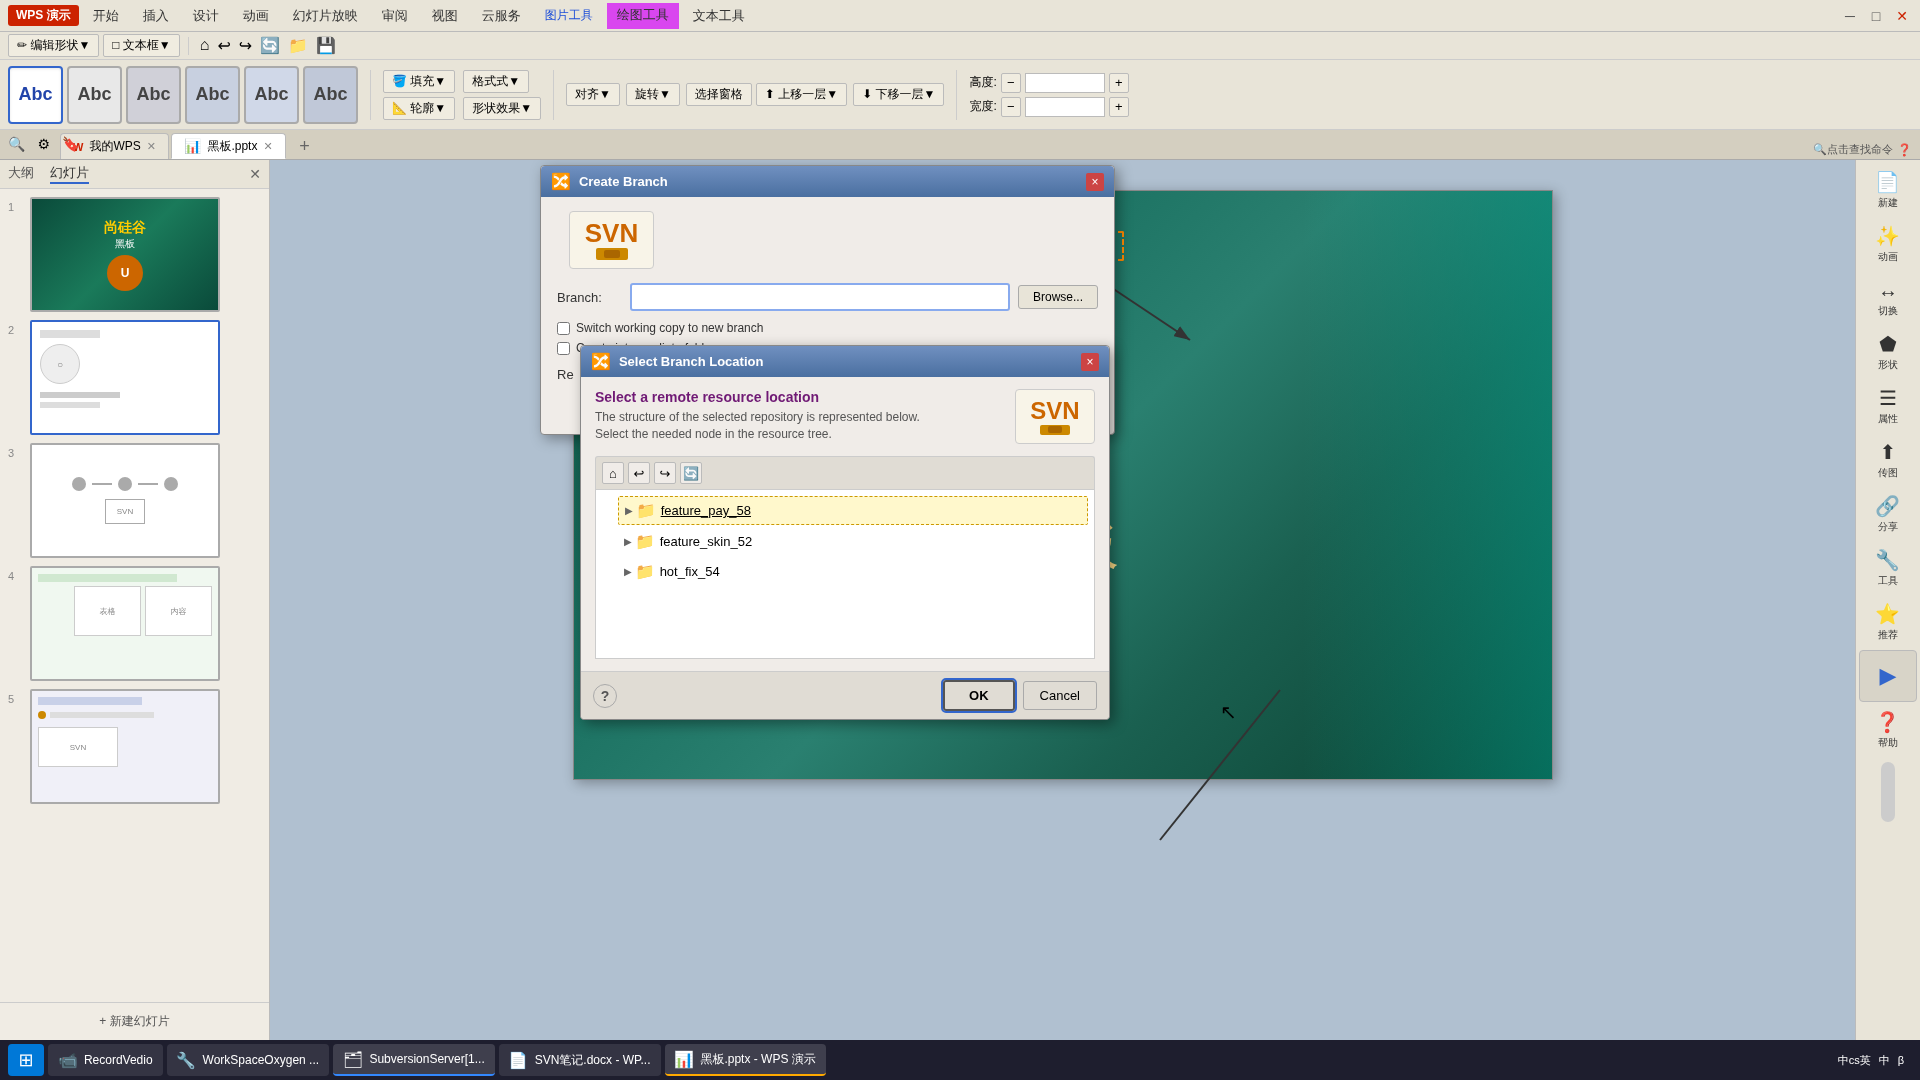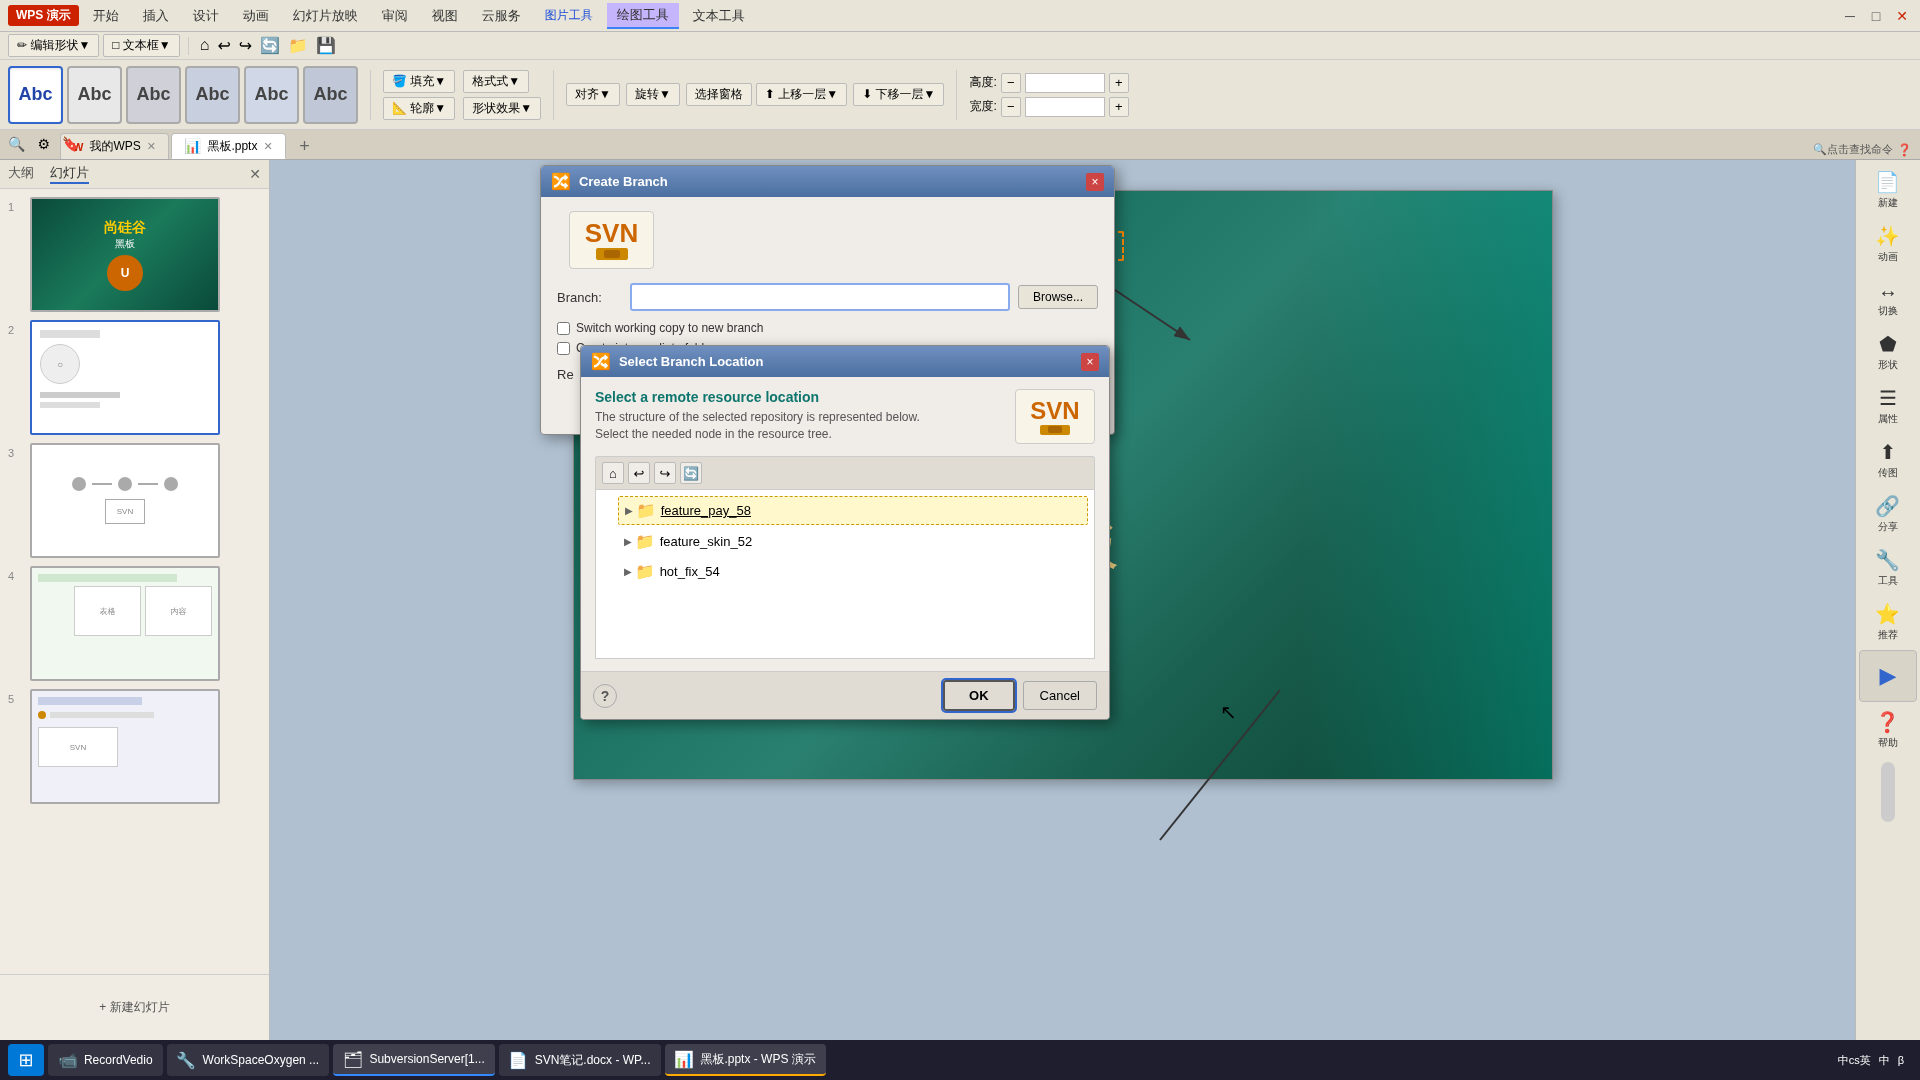--- a/index.html
+++ b/index.html
@@ -12,21 +12,21 @@
   <div style="background:#cc2200; color:white; padding:2px 8px; font-size:12px; font-weight:bold; border-radius:3px; cursor:pointer;">WPS 演示</div>
   <div style="padding:3px 10px; font-size:13px; color:#333; cursor:pointer; border-radius:3px;">开始</div>
   <div style="padding:3px 10px; font-size:13px; color:#333; cursor:pointer;">插入</div>
   <div style="padding:3px 10px; font-size:13px; color:#333; cursor:pointer;">设计</div>
   <div style="padding:3px 10px; font-size:13px; color:#333; cursor:pointer;">动画</div>
   <div style="padding:3px 10px; font-size:13px; color:#333; cursor:pointer;">幻灯片放映</div>
   <div style="padding:3px 10px; font-size:13px; color:#333; cursor:pointer;">审阅</div>
   <div style="padding:3px 10px; font-size:13px; color:#333; cursor:pointer;">视图</div>
   <div style="padding:3px 10px; font-size:13px; color:#333; cursor:pointer;">云服务</div>
   <div style="padding:3px 10px; font-size:12px; color:#1d4ed8; cursor:pointer;">图片工具</div>
-  <div style="padding:3px 10px; font-size:13px; color:#333; cursor:pointer; background:#c4b5fd; border-bottom:2px solid #3b82f6;">绘图工具</div>
+  <div style="padding:3px 10px; font-size:13px; color:#333; cursor:pointer; background:#d946ef; border-bottom:2px solid #d946ef;">绘图工具</div>
   <div style="padding:3px 10px; font-size:13px; color:#333; cursor:pointer;">文本工具</div>
   <div style="margin-left:auto; display:flex; align-items:center; gap:6px;">
     <div style="width:20px; height:20px; display:flex; align-items:center; justify-content:center; cursor:pointer; font-size:14px; color:#555;">─</div>
     <div style="width:20px; height:20px; display:flex; align-items:center; justify-content:center; cursor:pointer; font-size:14px; color:#555;">□</div>
     <div style="width:20px; height:20px; display:flex; align-items:center; justify-content:center; cursor:pointer; font-size:14px; color:#cc2200;">✕</div>
   </div>
 </div>
 
 <div style="background:#e8e4d8; padding:3px 8px; display:flex; align-items:center; gap:4px; border-bottom:1px solid #ccc; height:28px;">
   <div style="padding:2px 8px; font-size:12px; background:#f0ece0; border:1px solid #bbb; border-radius:2px; cursor:pointer;">✏ 编辑形状▼</div>
@@ -180,21 +180,21 @@
             <div style="width:8px; height:8px; border-radius:50%; background:#cc8800;"></div>
             <div style="width:60%; height:6px; background:#ddd;"></div>
           </div>
           <div style="width:80px; height:40px; border:1px solid #ccc; margin-top:8px; background:white; display:flex; align-items:center; justify-content:center;">
             <span style="font-size:8px; color:#888;">SVN</span>
           </div>
         </div>
       </div>
     </div>
 
-    <div style="text-align:center; padding:24px; border-top:1px solid #ccc; cursor:pointer; font-size:12px; color:#555;">
+    <div style="text-align:center; padding:10px; border-top:1px solid #ccc; cursor:pointer; font-size:12px; color:#555;">
       <span>+</span> 新建幻灯片
     </div>
   </div>
 
   <div style="flex:1; background:#b0c0d0; display:flex; align-items:flex-start; justify-content:center; padding:30px 20px; position:relative; overflow:hidden;">
 
     <div style="width:980px; height:590px; background:white; border:1px solid #888; box-shadow:3px 3px 12px rgba(0,0,0,0.3); position:relative; overflow:hidden;">
 
       <div style="position:absolute; top:0; left:0; width:100%; height:100%; background:linear-gradient(135deg, #0d5040 0%, #1a7060 30%, #2a8070 50%, #1a6050 70%, #0a4030 100%); display:flex; align-items:center; justify-content:center;">
 
@@ -279,21 +279,21 @@
       <div style="background:linear-gradient(to bottom, #7090c0, #4a6fa0); color:white; padding:6px 10px; display:flex; align-items:center; gap:8px; border-radius:4px 4px 0 0;">
         <span style="font-size:16px;">🔀</span>
         <span style="font-size:13px; font-weight:bold;">Select Branch Location</span>
         <div style="margin-left:auto; width:18px; height:18px; background:#cc4444; border-radius:2px; display:flex; align-items:center; justify-content:center; color:white; font-size:12px; cursor:pointer;">×</div>
       </div>
 
       <div style="padding:12px 14px;">
 
         <div style="display:flex; align-items:flex-start; justify-content:space-between; margin-bottom:12px;">
           <div>
-            <div style="font-size:14px; font-weight:bold; color:#0f766e; margin-bottom:4px;">Select a remote resource location</div>
+            <div style="font-size:14px; font-weight:bold; color:#701a75; margin-bottom:4px;">Select a remote resource location</div>
             <div style="font-size:12px; color:#555; max-width:350px; line-height:1.4;">The structure of the selected repository is represented below. Select the needed node in the resource tree.</div>
           </div>
           <div style="width:80px; height:55px; background:#f8f4e8; border:1px solid #ccc; border-radius:4px; display:flex; flex-direction:column; align-items:center; justify-content:center; margin-left:12px;">
             <div style="font-size:24px; font-weight:bold; color:#cc6600; line-height:1;">SVN</div>
             <div style="width:30px; height:10px; background:#cc8800; border-radius:2px; margin-top:2px; display:flex; align-items:center; justify-content:center;">
               <div style="width:14px; height:7px; background:#aa6600; border-radius:2px;"></div>
             </div>
           </div>
         </div>
 

